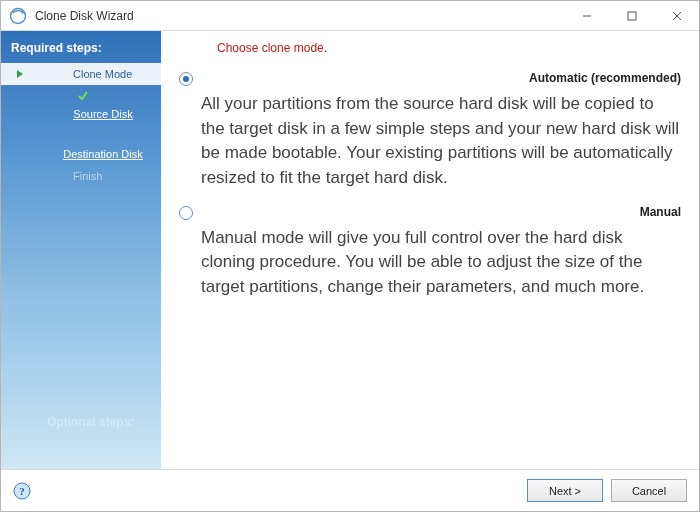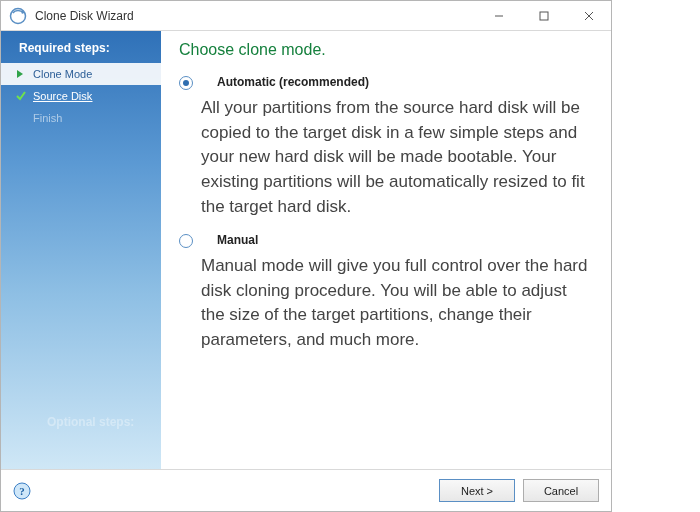--- a/index.html
+++ b/index.html
@@ -1,49 +1,49 @@
 <!DOCTYPE html>
 <html><head>
 <meta charset="utf-8">
 <style>
   * { box-sizing: border-box; margin: 0; padding: 0; }
   html, body { width: 700px; height: 512px; font-family: "Segoe UI", Tahoma, sans-serif; font-size: 12px; color: #333; background: #fff; overflow: hidden; }
-  .window { width: 612px; height: 512px; border: 1px solid #b5b5b5; display: flex; flex-direction: column; background: #fff; }
+  .window { width: 700px; height: 512px; border: 1px solid #b5b5b5; display: flex; flex-direction: column; background: #fff; }
   .titlebar { height: 30px; display: flex; align-items: center; padding-left: 8px; border-bottom: 1px solid #d9d9d9; }
   .titlebar .app-icon { width: 18px; height: 18px; display: flex; align-items: center; justify-content: center; margin-right: 8px; }
   .titlebar .title { font-size: 12px; color: #333; }
   .titlebar .spacer { flex: 1; }
   .winbtn { width: 45px; height: 30px; display: flex; align-items: center; justify-content: center; color: #555; }
   .winbtn svg { width: 10px; height: 10px; }
 
   .body { flex: 1; display: flex; min-height: 0; }
 
   .sidebar {
     width: 160px;
     background: linear-gradient(to bottom, #2f71b8 0%, #5b99d3 30%, #8ebfe4 60%, #cfe7f6 100%);
     color: #fff;
     display: flex;
     flex-direction: column;
     padding-top: 4px;
   }
-  .step-header { font-weight: bold; font-size: 12px; padding: 6px 10px 8px 18px; color: #fff; }
+  .step-header { font-weight: bold; font-size: 12px; padding: 6px 10px 8px 10px; color: #fff; }
   .steps { list-style: none; }
   .steps li { display: flex; align-items: center; gap: 6px; padding: 5px 10px 5px 14px; font-size: 11px; }
   .steps li.active { background: rgba(255,255,255,0.9); color: #2d5f97; border-top-left-radius: 0; border-bottom-left-radius: 0; }
-  .steps li.done { color: #fff; text-decoration: underline; }
+  .steps li.done { color: #fff; text-decoration: underline; flex-direction: column; }
   .steps li.pending { color: rgba(255,255,255,0.55); align-items: flex-end; }
   .steps li .ico { width: 12px; height: 12px; display: inline-flex; align-items: center; justify-content: center; }
   .steps li .ico svg { width: 12px; height: 12px; }
   .steps li.pending .ico { visibility: hidden; }
-  .steps li .lbl { text-decoration: inherit; }
+  .steps li .lbl { text-decoration: inherit; margin-left: 40px; }
   .sidebar .optional { margin-top: auto; padding: 10px 10px 40px 10px; color: rgba(255,255,255,0.35); font-weight: bold; font-size: 12px; margin-left: 36px; }
 
   .main { flex: 1; display: flex; flex-direction: column; padding: 10px 18px 6px 18px; }
-  .main h1 { color: #15803d; font-weight: normal; font-size: 16px; margin-bottom: 16px; }
-  .opt { display: flex; align-items: flex-start; gap: 24px; margin-bottom: 4px; }
+  .main h1 { color: #b91c1c; font-weight: normal; font-size: 12px; margin-bottom: 16px; margin-left: 38px; }
+  .opt { display: flex; align-items: flex-start; gap: 24px; margin-bottom: 4px; justify-content: space-between; }
   .radio { width: 14px; height: 14px; border: 1px solid #5a8fc4; border-radius: 50%; margin-top: 1px; position: relative; flex-shrink: 0; background: #fff; }
   .radio.checked::after { content: ""; position: absolute; top: 3px; left: 3px; width: 6px; height: 6px; background: #2f6eb0; border-radius: 50%; }
   .opt-label { font-weight: bold; font-size: 12px; color: #222; }
   .opt-desc { font-size: 17px; color: #444; line-height: 1.45; margin: 2px 0 14px 22px; }
 
   .footer { height: 42px; border-top: 1px solid #d9d9d9; display: flex; align-items: center; padding: 0 12px; gap: 8px; }
   .footer .help { width: 18px; height: 18px; display: flex; align-items: center; justify-content: center; }
   .footer .gap { flex: 1; }
   .btn { min-width: 76px; height: 23px; border: 1px solid #adadad; background: linear-gradient(#f8f8f8,#e8e8e8); font-size: 11px; color: #222; display: flex; align-items: center; justify-content: center; padding: 0 10px; cursor: default; }
   .btn.primary { border-color: #5a8fc4; }
@@ -94,20 +94,26 @@
           <span class="lbl">Clone Mode</span>
         </li>
         <li class="done">
           <span class="ico">
               <svg viewBox="0 0 12 12">
                 <path d="M2 6 L5 9 L10 2" fill="none" stroke="#6fe24c" stroke-width="2"></path>
               </svg>
             </span>
           <span class="lbl">Source Disk</span>
         </li>
+        <li class="done">
+          <span class="ico" style="visibility:hidden">
+              <svg viewBox="0 0 12 12"></svg>
+            </span>
+          <span class="lbl">Destination Disk</span>
+        </li>
         <li class="pending">
           <span class="ico"></span>
           <span class="lbl">Finish</span>
         </li>
       </ul>
       <div class="optional">Optional steps:</div>
     </div>
 
     <div class="main">
       <h1>Choose clone mode.</h1>

